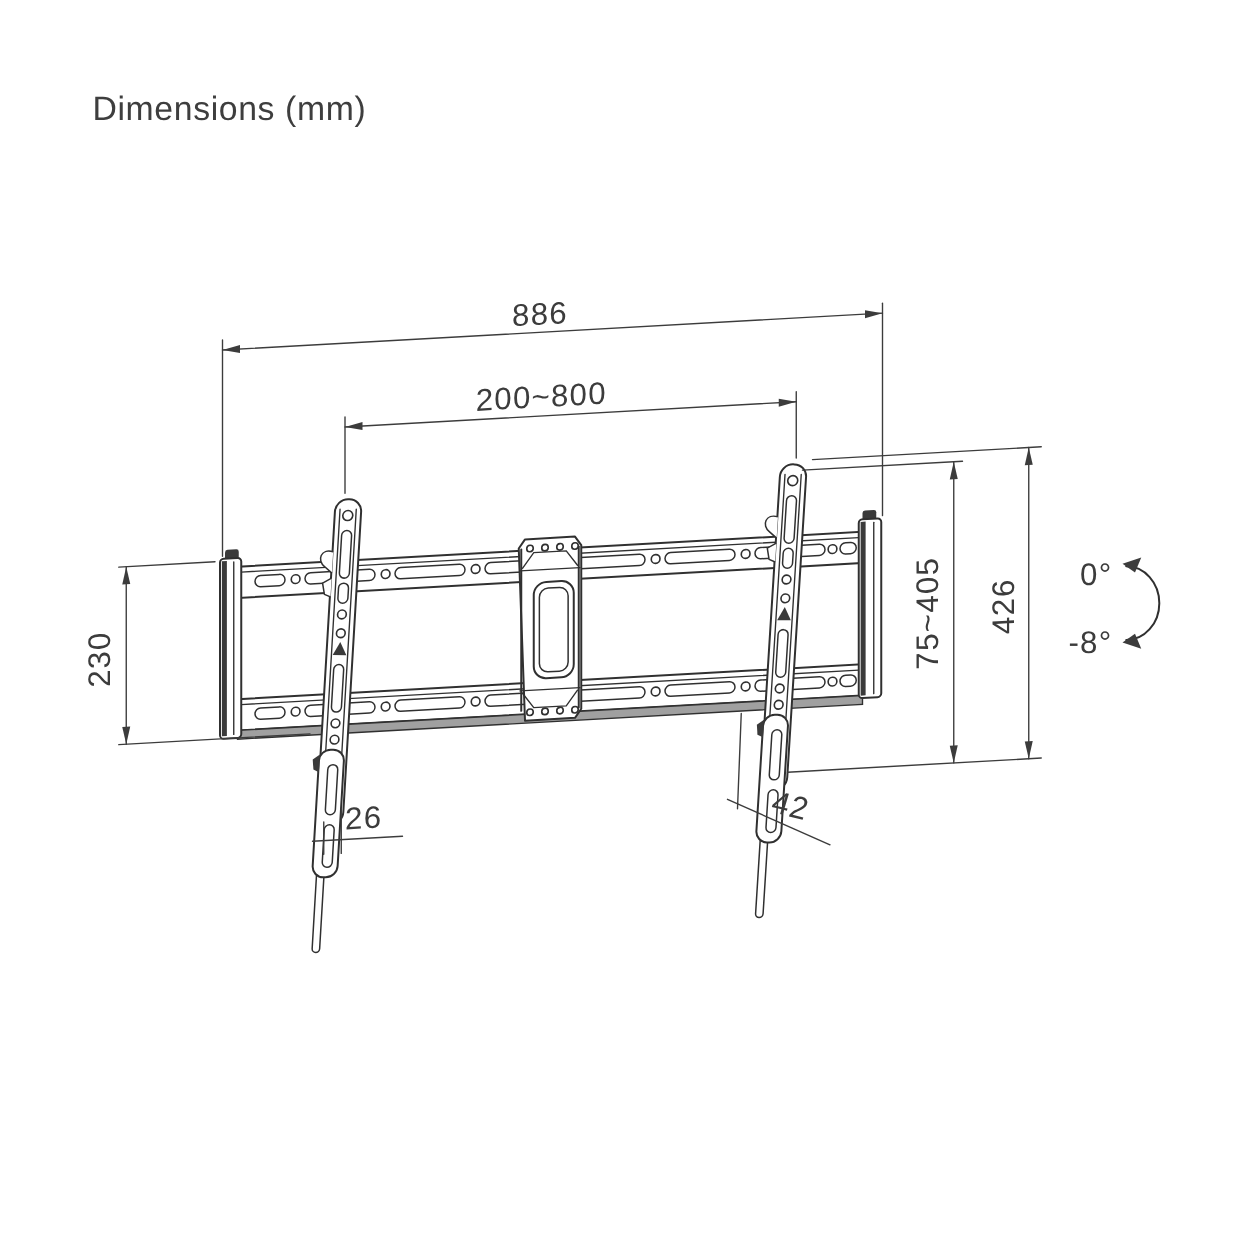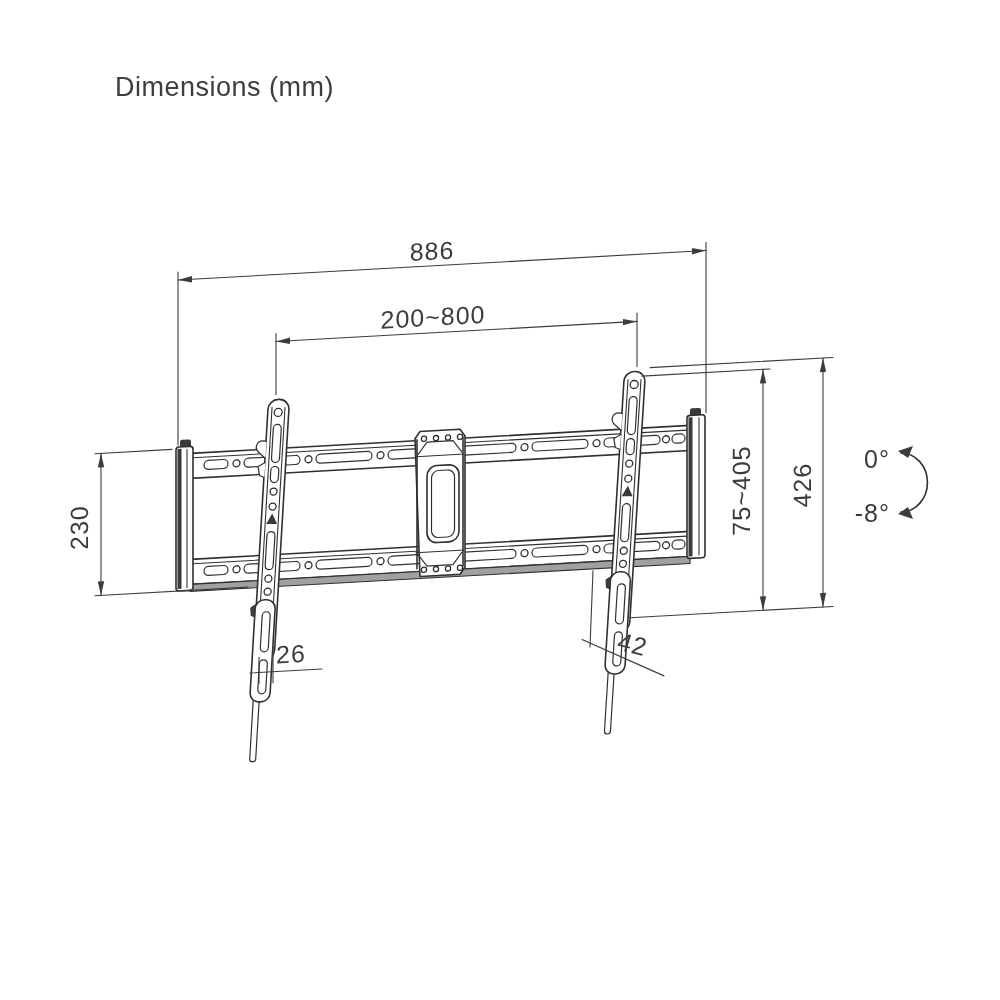--- a/index.html
+++ b/index.html
@@ -1,18 +1,18 @@
 <!DOCTYPE html>
 <html><head>
 <meta charset="utf-8">
 <style>
   html,body{margin:0;padding:0;background:#ffffff;}
   .canvas{position:relative;width:1000px;height:1000px;background:#ffffff;overflow:hidden;
           font-family:"Liberation Sans", sans-serif;}
-  .title{position:absolute;left:74px;top:72px;font-size:27px;letter-spacing:.5px;color:#3e3e3e;margin-left:41px;}
+  .title{position:absolute;left:74px;top:72px;font-size:27px;letter-spacing:.5px;color:#3e3e3e;}
   svg{position:absolute;left:0;top:0;}
   .ln{stroke:#303030;fill:none;stroke-width:1.6;stroke-linecap:round;stroke-linejoin:round;}
   .thin{stroke:#303030;fill:none;stroke-width:1.1;stroke-linecap:round;}
   .wh{fill:#ffffff;stroke:#303030;stroke-width:1.6;stroke-linejoin:round;}
   .whl{fill:#ffffff;stroke:#303030;stroke-width:1.2;stroke-linejoin:round;}
   .hole{fill:#ffffff;stroke:#303030;stroke-width:1.3;}
   .dk{fill:#3a3a3a;stroke:none;}
   .dim{stroke:#3c3c3c;fill:none;stroke-width:1.1;stroke-linecap:round;}
   .arr{fill:#3c3c3c;stroke:none;}
   .dtxt{font-family:"Liberation Sans", sans-serif;font-size:25px;fill:#3c3c3c;letter-spacing:1px;}

